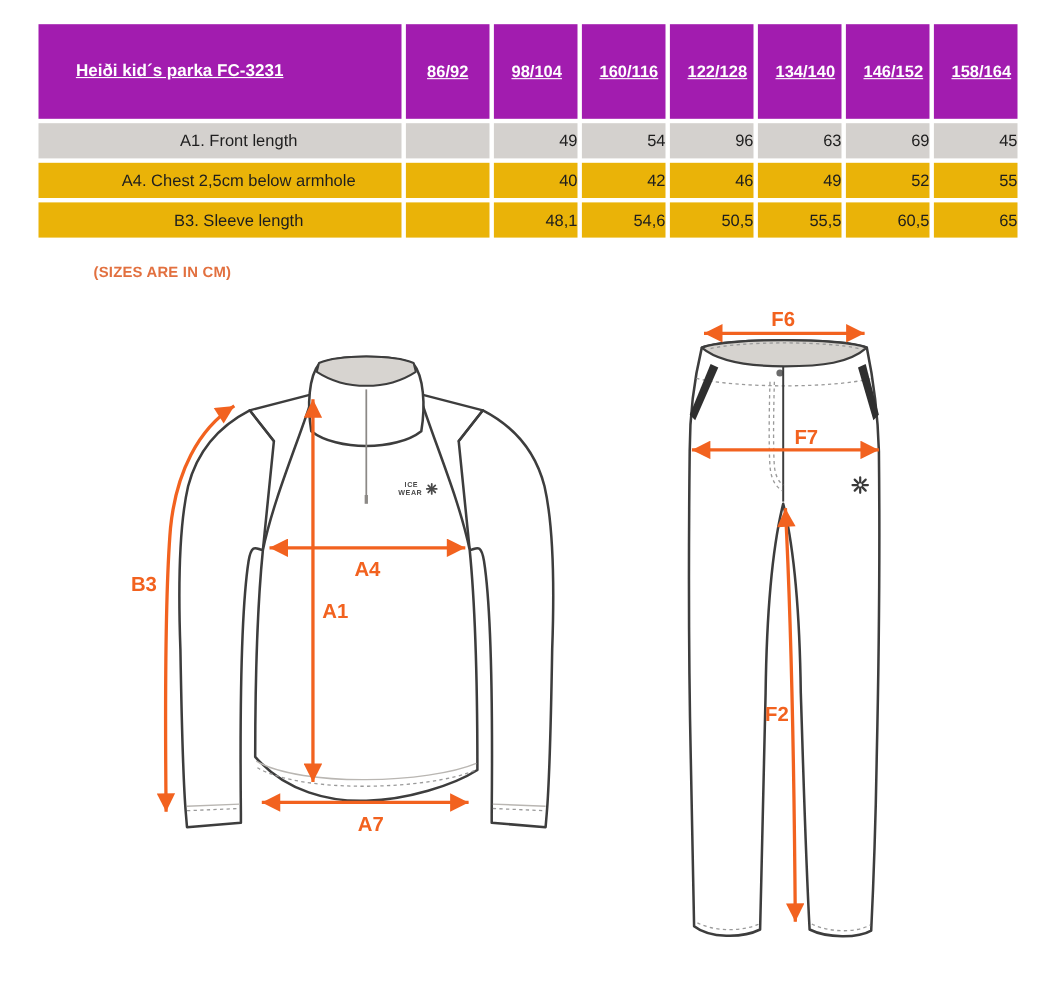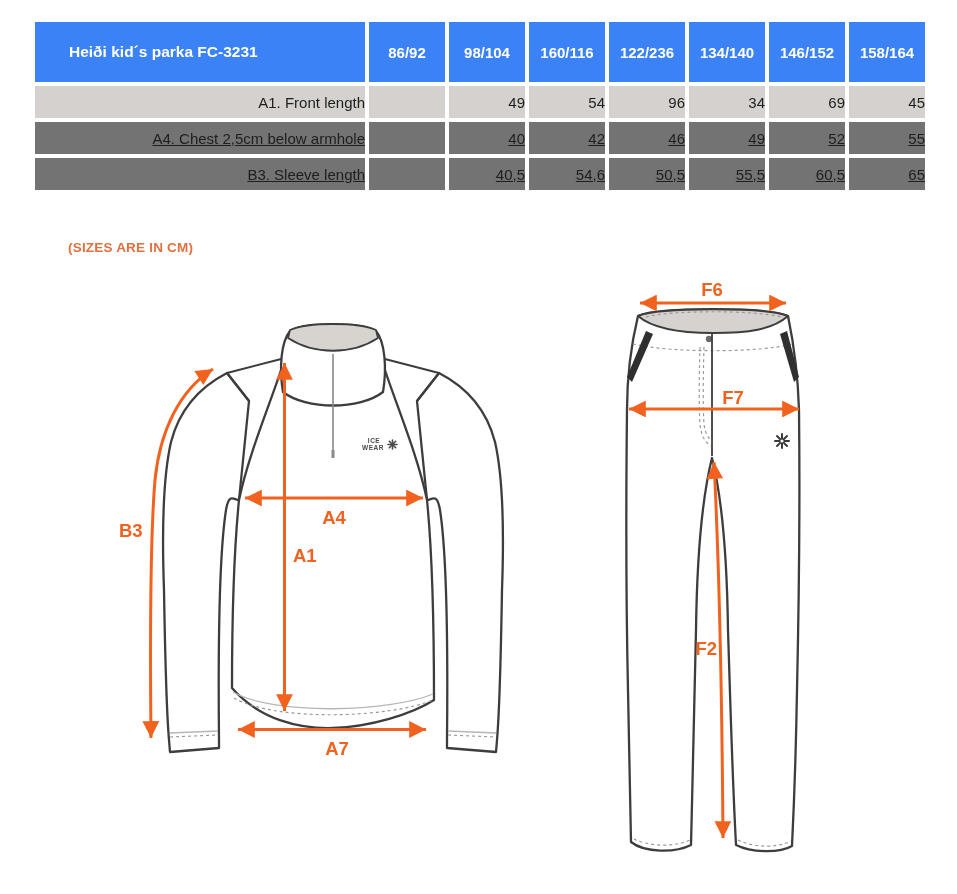--- a/index.html
+++ b/index.html
@@ -1,27 +1,27 @@
 <!DOCTYPE html>
 <html><head>
 <meta charset="utf-8">
 <style>
   html,body{margin:0;padding:0;background:#ffffff;}
   .page{position:relative;width:957px;height:894px;background:#ffffff;overflow:hidden;
         font-family:"Liberation Sans", sans-serif;}
   table.size-table{position:absolute;left:31px;top:18px;border-collapse:separate;border-spacing:4px;
         table-layout:fixed;width:894px;}
   table.size-table th, table.size-table td{font-family:"Liberation Sans", sans-serif;overflow:hidden;white-space:nowrap;}
-  th.hdr{background:#3b82f6;color:#ffffff;font-size:15px;font-weight:bold;height:54px;text-align:center;padding:3px;}
+  th.hdr{background:#a21caf;color:#ffffff;font-size:15px;font-weight:bold;height:54px;text-align:center;padding:16px;text-decoration:underline;}
   th.hdr.product{text-align:left;padding-left:34px;font-size:15.5px;}
   td{height:32px;font-size:15px;color:#1e1e1e;text-align:right;padding:0;}
-  td.rowlabel{text-align:right;padding-left:34px;margin-left:19px;}
+  td.rowlabel{text-align:center;padding-left:34px;margin-left:19px;}
   tr.dark td{background:#D4D1CE;}
-  tr.light td{background:#737373;text-decoration:underline;}
-  .note{position:absolute;left:68px;top:240px;color:#E2703F;font-size:13.5px;font-weight:bold;letter-spacing:0.2px;}
+  tr.light td{background:#eab308;}
+  .note{position:absolute;left:85px;top:240px;color:#E2703F;font-size:13.5px;font-weight:bold;letter-spacing:0.2px;}
   svg.diagram{position:absolute;left:0;top:0;}
   .outline{fill:#ffffff;stroke:#3D3D3D;stroke-width:2.3;stroke-linejoin:round;stroke-linecap:round;}
   .seam{fill:none;stroke:#3D3D3D;stroke-width:2.1;stroke-linecap:round;}
   .stitch{fill:none;stroke:#B9B6B2;stroke-width:1.3;}
   .dashstitch{fill:none;stroke:#9a9a9a;stroke-width:1.2;stroke-dasharray:3 3;}
   .arrow{fill:none;stroke:#F2621F;stroke-width:3;}
   .mlabel{fill:#F2621F;font-size:18.5px;font-weight:bold;font-family:"Liberation Sans", sans-serif;}
   .logotext{fill:#4a4a4a;font-weight:bold;font-family:"Liberation Sans", sans-serif;}
 </style>
 </head>
@@ -39,49 +39,49 @@
         <col style="width:76px">
         <col style="width:76px">
         <col style="width:76px">
     </colgroup>
     <tbody>
         <tr>
       <th class="hdr product">Heiði kid´s parka FC-3231</th>
       <th class="hdr">86/92</th>
       <th class="hdr">98/104</th>
       <th class="hdr">160/116</th>
-      <th class="hdr">122/236</th>
+      <th class="hdr">122/128</th>
       <th class="hdr">134/140</th>
       <th class="hdr">146/152</th>
       <th class="hdr">158/164</th>
     </tr>
     <tr class="dark">
       <td class="rowlabel">A1. Front length</td>
       <td></td>
       <td>49</td>
       <td>54</td>
       <td>96</td>
-      <td>34</td>
+      <td>63</td>
       <td>69</td>
       <td>45</td>
     </tr>
     <tr class="light">
       <td class="rowlabel">A4. Chest 2,5cm below armhole</td>
       <td></td>
       <td>40</td>
       <td>42</td>
       <td>46</td>
       <td>49</td>
       <td>52</td>
       <td>55</td>
     </tr>
     <tr class="light">
       <td class="rowlabel">B3. Sleeve length</td>
       <td></td>
-      <td>40,5</td>
+      <td>48,1</td>
       <td>54,6</td>
       <td>50,5</td>
       <td>55,5</td>
       <td>60,5</td>
       <td>65</td>
     </tr>
   </tbody>
     </table>
 
   <div class="note">(SIZES ARE IN CM)</div>

